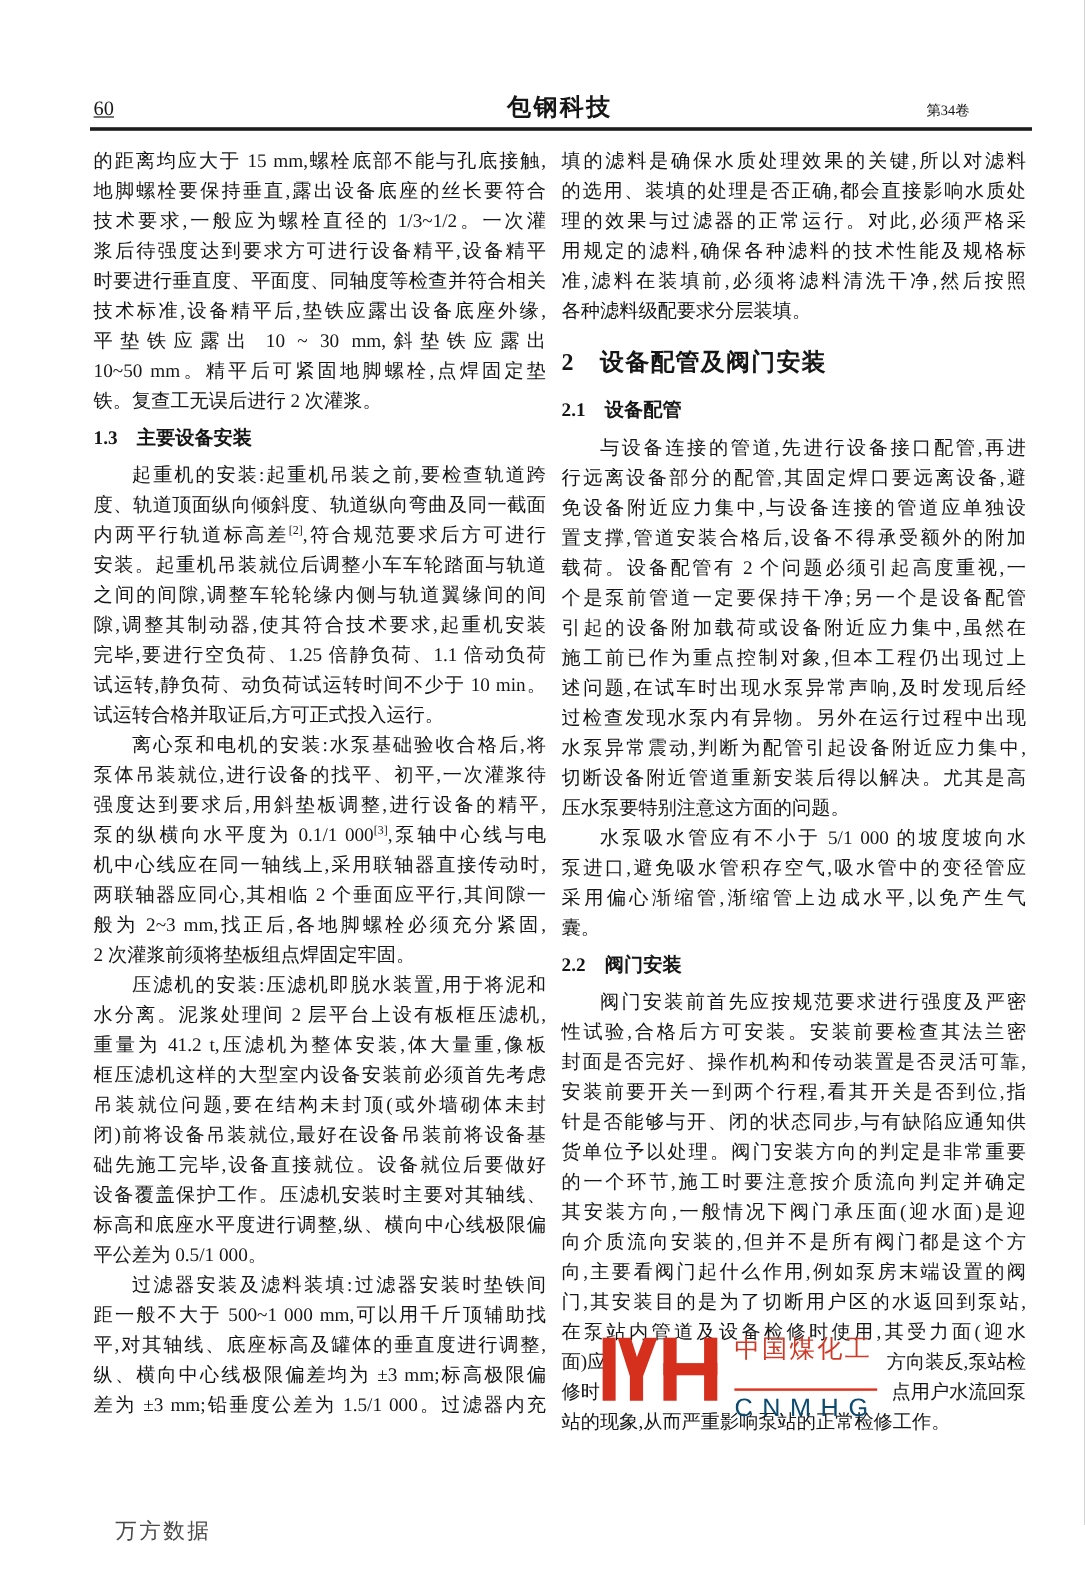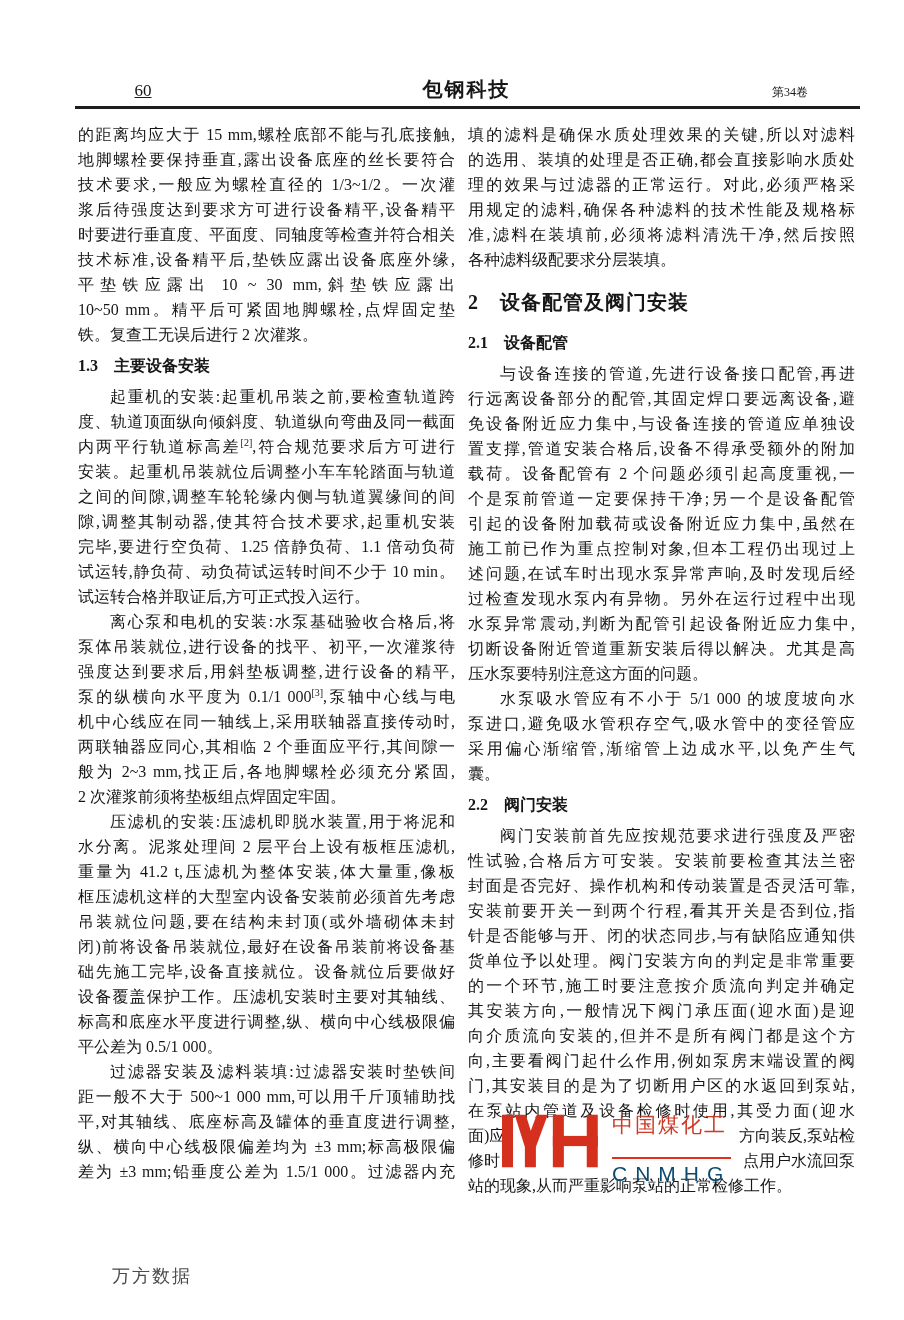--- a/index.html
+++ b/index.html
@@ -3,21 +3,21 @@
 <meta charset="utf-8">
 <style>
   html,body{margin:0;padding:0;background:#888;}
   .page{
     width:904px;height:1320px;margin:0 auto;position:relative;
     background:#ffffff;color:#161616;overflow:hidden;
     font-family:"Liberation Serif","DejaVu Serif",serif;
   }
   
   .header{position:absolute;top:76px;left:78px;right:49px;display:flex;align-items:baseline;}
-  .pgnum{width:130px;font-size:17px;text-align:center;text-decoration:underline;}
+  .pgnum{width:130px;font-size:17px;text-align:left;text-decoration:underline;}
   .jtitle{flex:1;text-align:center;font-weight:bold;font-size:20px;letter-spacing:2px;}
   .vol{width:130px;text-align:center;font-weight:normal;font-size:12px;}
   .rule{position:absolute;top:106px;left:75px;right:44px;height:3px;background:#1d1d1d;}
   
   .columns{position:absolute;top:122px;left:78px;right:49px;display:flex;gap:13px;}
   .col{font-size:16px;line-height:25px;}
   .col-left{width:377px;flex:0 0 377px;}
   .col-right{width:387px;flex:0 0 387px;}
   .line{text-align:justify;text-align-last:justify;}
   .line.indent{text-indent:32px;}
@@ -29,21 +29,21 @@
   .fragline{display:flex;justify-content:space-between;line-height:25px;}
   
   .watermark{position:absolute;left:34px;top:290px;display:flex;align-items:flex-start;z-index:3;}
   .wm-text{margin-left:10px;display:flex;flex-direction:column;}
   .wm-title{font-family:"Liberation Sans","DejaVu Sans",sans-serif;font-size:21px;line-height:24px;
     color:#cc3a28;letter-spacing:2px;border-bottom:2px solid #e0301e;padding-bottom:20px;}
   .wm-sub{font-family:"Liberation Sans","DejaVu Sans",sans-serif;font-size:21px;line-height:24px;
     color:#0c4a6e;letter-spacing:8px;margin-top:3px;}
   
   .footer{position:absolute;left:96px;top:1264px;font-size:18px;color:#4a4a4a;letter-spacing:2px;
-    font-family:"Liberation Sans","DejaVu Sans",sans-serif;margin-left:16px;}
+    font-family:"Liberation Sans","DejaVu Sans",sans-serif;}
 </style>
 </head>
 <body>
 
 <div class="page">
 
   <div class="header">
     <span class="pgnum">60</span>
     <span class="jtitle">包钢科技</span>
     <span class="vol">第34卷</span>

